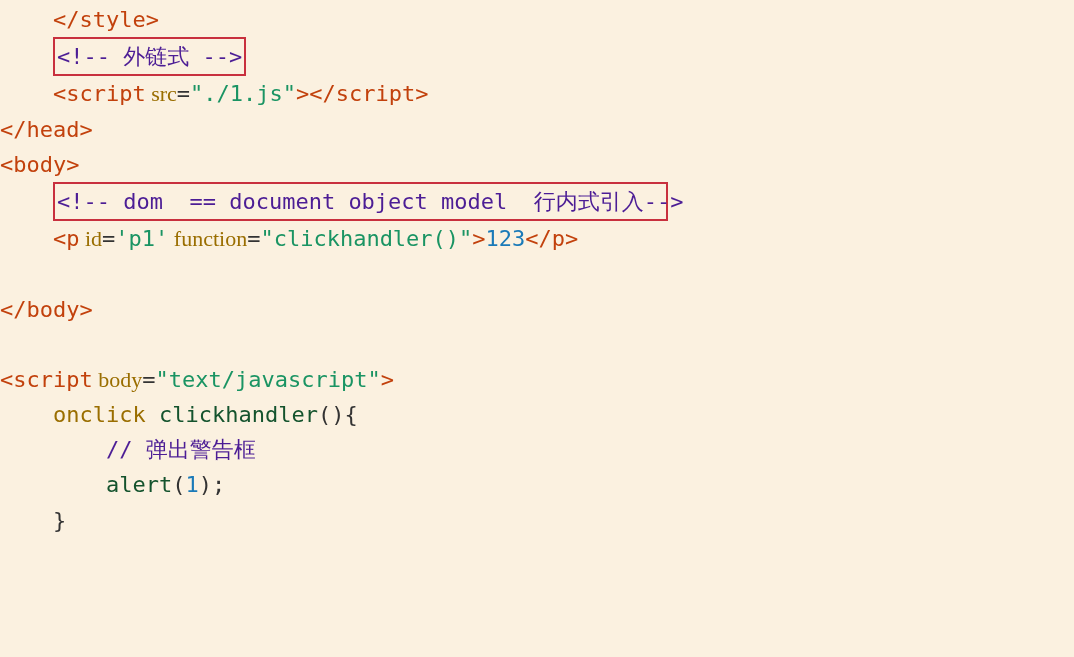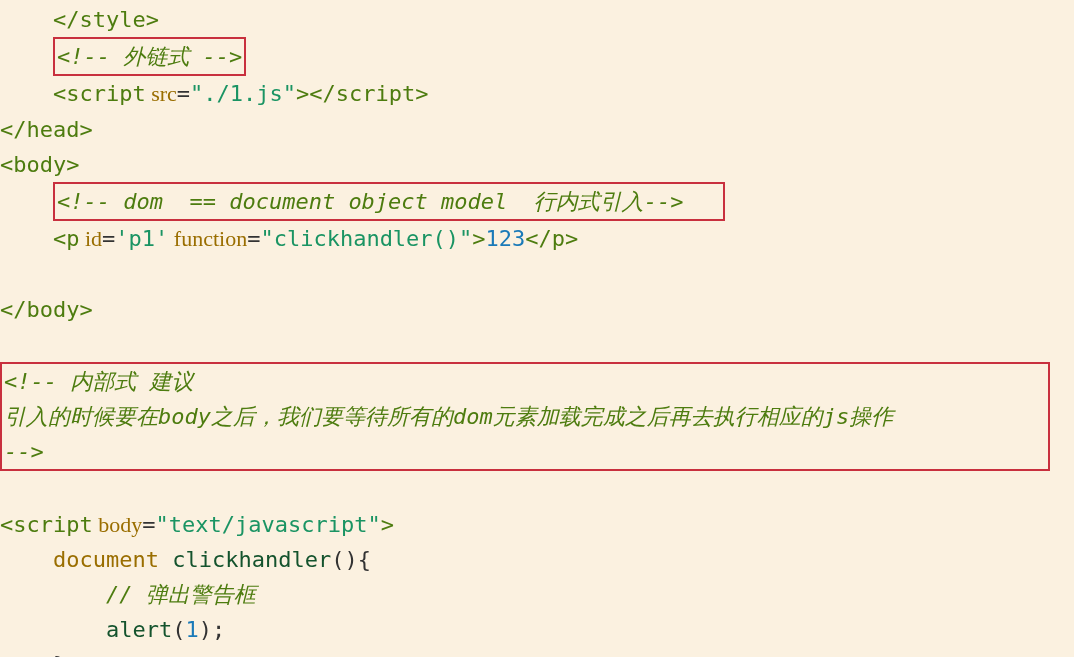--- a/index.html
+++ b/index.html
@@ -14,31 +14,30 @@
     height: 657px;
     overflow: hidden;
     position: relative;
   }
   pre {
     margin: 0;
     padding: 2px 0 0 0;
     white-space: pre;
     font-family: inherit;
   }
-  .tag { color: #4d7c0f; }
+  .tag { color: #c2410c; }
   .attr { color: #9a6e00; font-family: Liberation Serif, serif; }
   .val { color: #1a9463; }
   .txt { color: #1a7ab8; }
   .func { color: #14532d; }
   .num { color: #1a7ab8; }
   .paren { color: #333; }
   .kw { color: #9a6e00; }
   .comment {
-    color: #4d7c0f;
-    font-style: italic;
+    color: #4c1d95;
   }
   .inline-box {
     display: inline-block;
     border: 2px solid #c8303e;
     padding: 0 2px;
     box-sizing: border-box;
   }
   .block-box {
     border: 2px solid #c8303e;
     display: block;
@@ -52,25 +51,22 @@
   }
 </style>
 </head>
 <body>
 
 <pre>    <span class="tag">&lt;/style&gt;</span>
     <span class="inline-box"><span class="comment">&lt;!-- 外链式 --&gt;</span></span>   <span class="ibeam"></span>
     <span class="tag">&lt;script</span><span class="attr"> src</span><span>=</span><span class="val">"./1.js"</span><span class="tag">&gt;</span><span class="tag">&lt;/script&gt;</span>
 <span class="tag">&lt;/head&gt;</span>
 <span class="tag">&lt;body&gt;</span>
-    <span class="inline-box" style="width:672px"><span class="comment">&lt;!-- dom  == document object model  行内式引入--&gt;</span></span>
+    <span class="inline-box" style="width:615px"><span class="comment">&lt;!-- dom  == document object model  行内式引入--&gt;</span></span>
     <span class="tag">&lt;p</span><span class="attr"> id</span><span>=</span><span class="val">'p1'</span><span class="attr"> function</span><span>=</span><span class="val">"clickhandler()"</span><span class="tag">&gt;</span><span class="txt">123</span><span class="tag">&lt;/p&gt;</span>
 
 <span class="tag">&lt;/body&gt;</span>
 
-<span class="block-box"><span class="comment">&lt;!-- 内部式 建议</span>
-<span class="comment">引入的时候要在body之后，我们要等待所有的dom元素加载完成之后再去执行相应的js操作</span>
-<span class="comment">--&gt;</span></span>
 <span class="tag">&lt;script</span><span class="attr"> body</span><span>=</span><span class="val">"text/javascript"</span><span class="tag">&gt;</span>
-    <span class="kw">document</span><span class="func"> clickhandler</span><span class="paren">(){</span>
+    <span class="kw">onclick</span><span class="func"> clickhandler</span><span class="paren">(){</span>
         <span class="comment">// 弹出警告框</span>
         <span class="func">alert</span><span class="paren">(</span><span class="num">1</span><span class="paren">);</span>
     <span class="paren">}</span></pre>
 
 </body></html>

